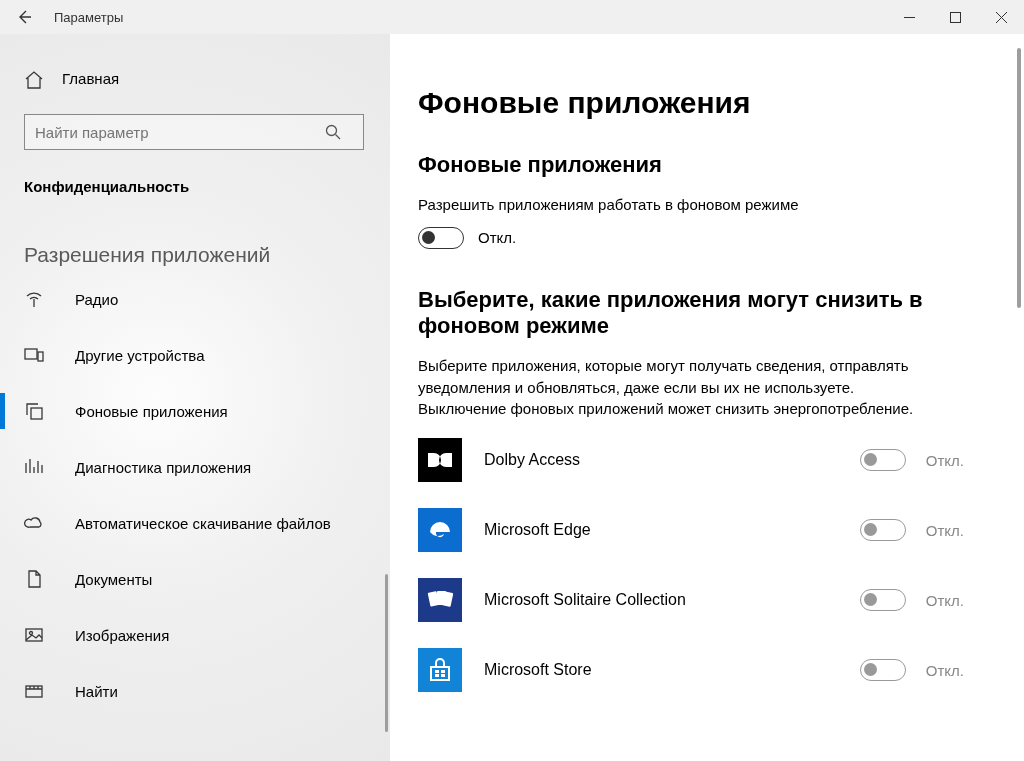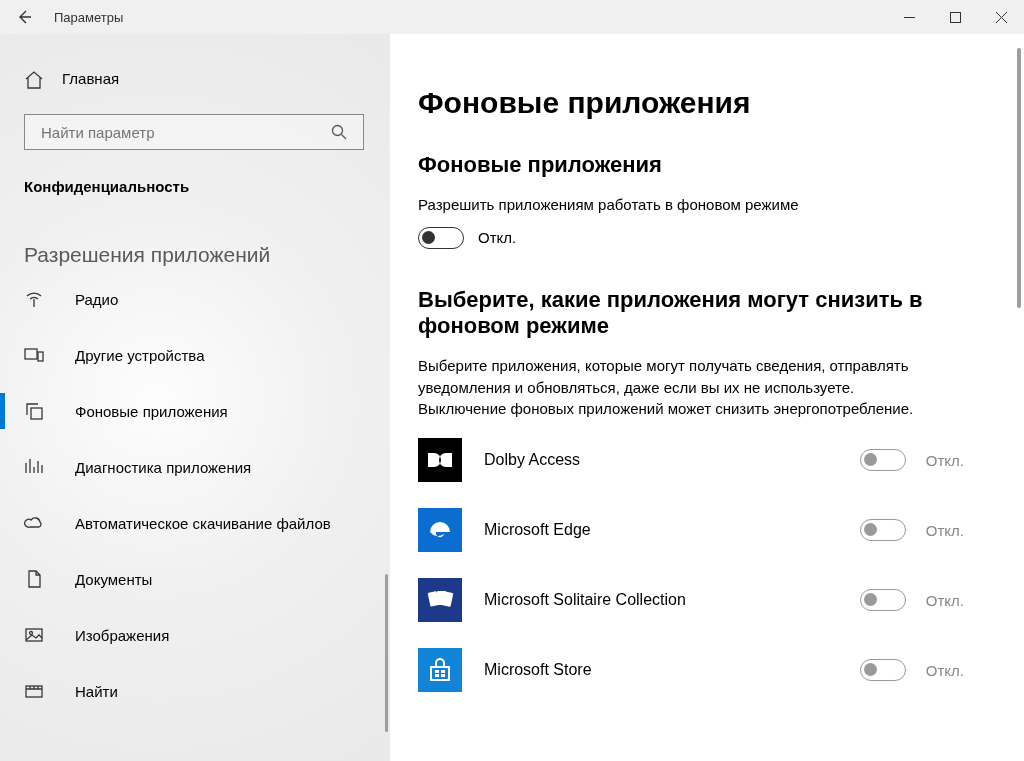--- a/index.html
+++ b/index.html
@@ -25,21 +25,21 @@
   .sidebar {
     width: 390px; background: radial-gradient(circle at 40% 50%, #fdfdfd 0%, #f0f0f0 45%, #e9e9e9 100%);
     padding-top: 22px; position:relative; display:flex; flex-direction:column;
   }
   .home-row { display:flex; padding: 14px 24px; gap:18px; cursor:default; }
   .home-row .icon { width:20px; height:20px; }
   .home-row span { font-size:15px; }
   .search-wrap { padding: 10px 24px 0 24px; }
   .search-box {
     width: 340px; height:36px; border:1px solid #888; background: rgba(255,255,255,0.35);
-    display:flex; align-items:center; padding:0 10px; justify-content:center;
+    display:flex; align-items:center; padding:0 10px; justify-content:flex-start;
   }
   .search-box input {
     border:none; outline:none; background:transparent; font-size:15px; color:#666; width:290px;
   }
   .search-box .s-icon { width:16px; height:16px; }
   .cat-title { font-size:15px; font-weight:600; padding: 28px 24px 8px 24px; }
   .group-title { font-size:21px; color:#5a5a5a; padding: 40px 24px 4px 24px; }
   .nav-list { }
   .nav-item {
     display:flex; align-items:center; height:56px; padding-left:24px; gap:31px;

